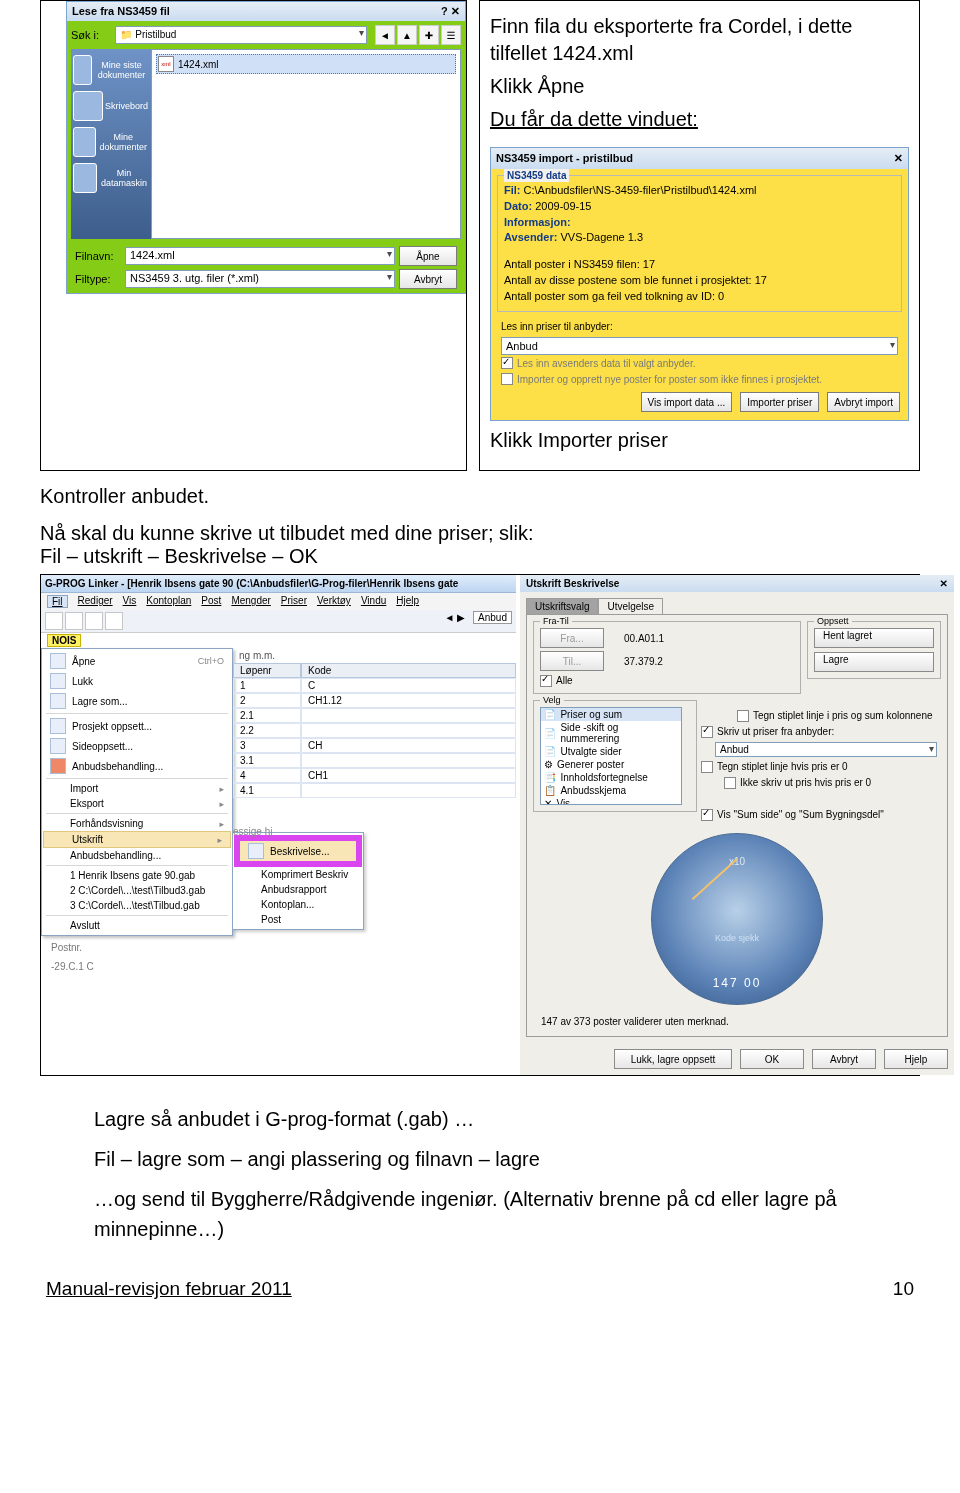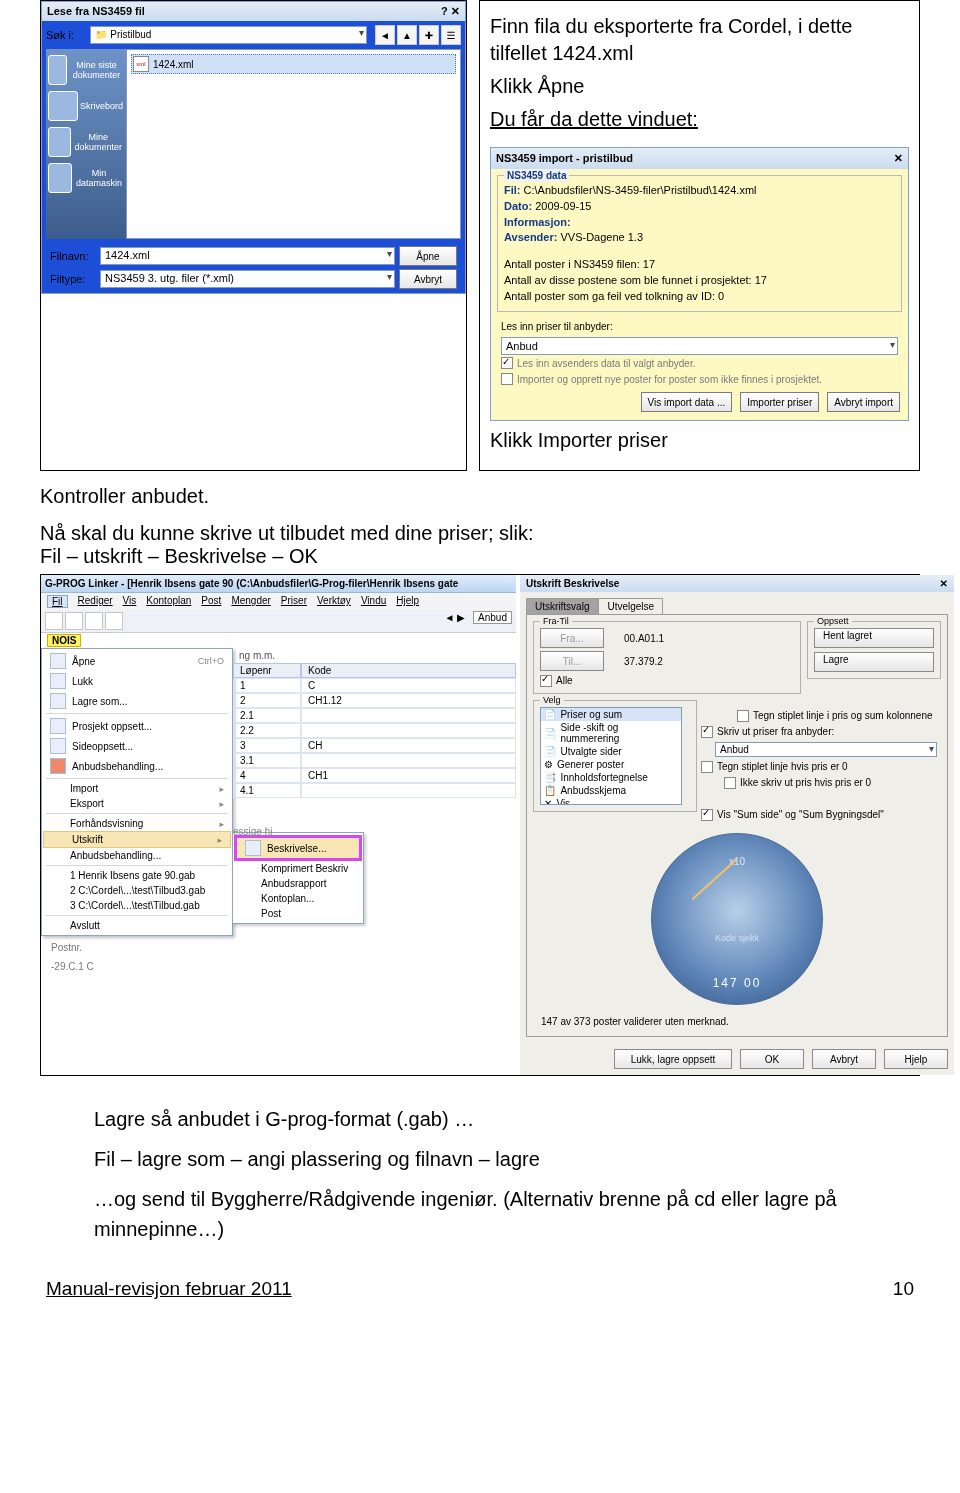--- a/index.html
+++ b/index.html
@@ -28,22 +28,23 @@
     padding: 6px 10px 10px 10px;
     font-size: 20px;
     line-height: 1.35;
   }
   .right-cell p { margin: 6px 0; }
 
   
   .fd {
     font-size: 11px;
     color: #000;
-    background: #1d4ed8;
+    background: #84cc16;
     border: 1px solid #7da2ce;
+    margin-left: 25px;
   }
   .fd-title {
     background: linear-gradient(#e5edf5,#cadcf0);
     padding: 3px 5px;
     font-weight: bold;
     display:flex; justify-content:space-between;
   }
   .fd-body { padding:4px; }
   .fd-row { display:flex; align-items:center; gap:4px; margin-bottom:4px; }
   .fd-label { width:40px; }
@@ -81,21 +82,21 @@
   .fd-brow{display:flex;align-items:center;gap:4px;margin-top:3px;}
   .fd-blabel{width:46px;}
   .fd-btn{
     width:56px;height:18px;font-size:10px;
     border:1px solid #7a7a7a;background:linear-gradient(#fff,#e6e6e6);
     display:flex;align-items:center;justify-content:center;
   }
 
   
   .nsdlg{
-    border:1px solid #7da2ce;font-size:11px;background:#fef9c3;margin-top:14px;
+    border:1px solid #7da2ce;font-size:11px;background:#fde047;margin-top:14px;
   }
   .nsdlg .title{background:linear-gradient(#e5edf5,#cadcf0);padding:3px 5px;font-weight:bold;display:flex;justify-content:space-between;}
   .nsdlg .grp{border:1px solid #b9b9b9;margin:6px;padding:6px;position:relative;}
   .nsdlg .grp-title{position:absolute;top:-7px;left:6px;background:#f2f1ed;color:#123a8a;font-weight:bold;padding:0 3px;font-size:10px;}
   .nsline{margin:1px 0;}
   .key{color:#123a8a;font-weight:bold;}
   .ns-buttons{display:flex;justify-content:flex-end;gap:8px;padding:4px 8px 8px 0;}
   .checkbox{display:flex;gap:4px;color:#7a7a7a;margin:2px 10px;font-size:10px;}
   .cb{width:10px;height:10px;border:1px solid #888;background:#fff;display:inline-block;position:relative;}
   .cb.checked::after{content:'✓';position:absolute;top:-3px;left:0;font-size:10px;color:#000;}
@@ -119,21 +120,21 @@
   .filmenu .mi{display:flex;align-items:center;gap:6px;padding:2px 8px;font-size:10px;position:relative;}
   .filmenu .mi .k{margin-left:auto;color:#888;font-size:9px;}
   .filmenu .mi.highlight{background:#f8e6b7;border:1px solid #e0c77b;margin:0 1px;}
   .filmenu .sep{height:1px;background:#d7d7d7;margin:2px 4px;}
   .mi .ic{width:14px;height:14px;background:#e8effa;border:1px solid #a9bed9;display:inline-block;}
   .submenu{
     position:absolute;left:188px;top:0;width:130px;background:#fff;
     border:1px solid #8ca5c3;box-shadow:2px 2px 3px rgba(0,0,0,.2);padding:2px 0;
   }
   .submenu .mi{padding:2px 8px;}
-  .submenu .mi.highlight{background:#f8e6b7;border:3px solid #d946ef;}
+  .submenu .mi.highlight{background:#f8e6b7;border:6px solid #d946ef;}
   .rightcol{flex:1;position:relative;}
   .thead{display:flex;background:#eaeef5;font-size:10px;}
   .th{border:1px solid #b6c7df;padding:1px 6px;}
   .trow{display:flex;font-size:10px;}
   .td{border:1px solid #dce5f1;padding:1px 6px;min-width:36px;}
 
   
   .ubdlg{flex:1;background:#efeee8;font-size:10px;position:relative;}
   .ub-title{background:linear-gradient(#e5edf5,#cadcf0);padding:3px 6px;font-weight:bold;display:flex;justify-content:space-between;}
   .tabs{display:flex;gap:0;margin:6px 6px 0 6px;}

